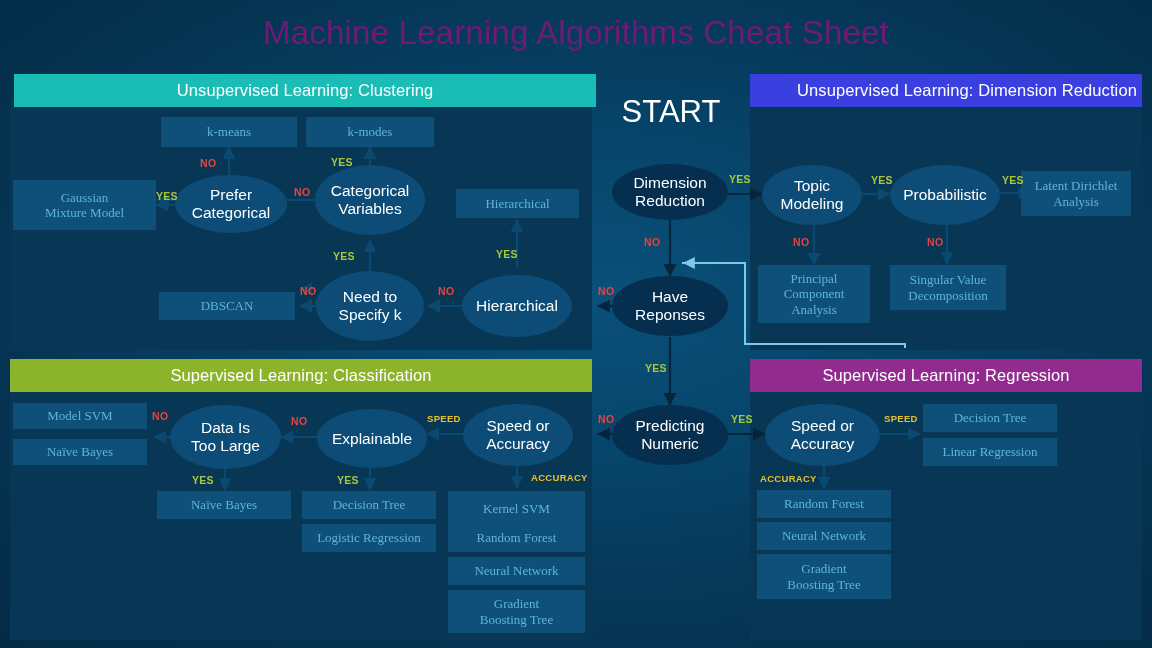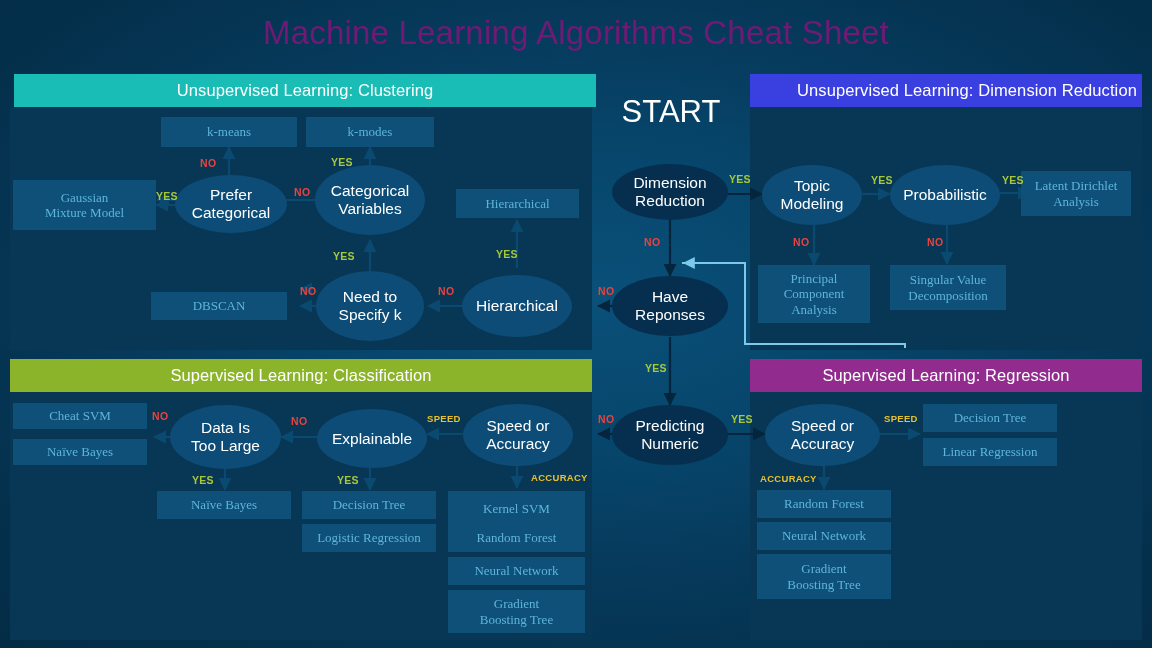--- a/index.html
+++ b/index.html
@@ -172,21 +172,21 @@
   <div class="box" style="left:306px;top:117px;width:128px;height:30px;">
       <span style="white-space:pre-line">k-modes</span>
     </div>
   <div class="box" style="left:13px;top:180px;width:143px;height:50px;">
       <span style="white-space:pre-line">Gaussian
 Mixture Model</span>
     </div>
   <div class="box" style="left:456px;top:189px;width:123px;height:29px;">
       <span style="white-space:pre-line">Hierarchical</span>
     </div>
-  <div class="box" style="left:151px;top:292px;width:136px;height:28px;">
+  <div class="box" style="left:159px;top:292px;width:136px;height:28px;">
       <span style="white-space:pre-line">DBSCAN</span>
     </div>
 
   <div class="ell" style="left:175px;top:175px;width:112px;height:58px;">
       <span style="white-space:pre-line">Prefer
 Categorical</span>
     </div>
   <div class="ell" style="left:315px;top:165px;width:110px;height:70px;">
       <span style="white-space:pre-line">Categorical
 Variables</span>
@@ -229,21 +229,21 @@
       <span style="white-space:pre-line">Singular Value
 Decomposition</span>
     </div>
 
   <div class="lbl yes" style="left:871px;top:174px;">YES</div>
   <div class="lbl no" style="left:793px;top:236px;">NO</div>
   <div class="lbl yes" style="left:1002px;top:174px;">YES</div>
   <div class="lbl no" style="left:927px;top:236px;">NO</div>
 
   <div class="box" style="left:13px;top:403px;width:134px;height:26px;">
-      <span style="white-space:pre-line">Cheat SVM</span>
+      <span style="white-space:pre-line">Model SVM</span>
     </div>
   <div class="box" style="left:13px;top:439px;width:134px;height:26px;">
       <span style="white-space:pre-line">Naïve Bayes</span>
     </div>
   <div class="box" style="left:157px;top:491px;width:134px;height:28px;">
       <span style="white-space:pre-line">Naïve Bayes</span>
     </div>
   <div class="box" style="left:302px;top:491px;width:134px;height:28px;">
       <span style="white-space:pre-line">Decision Tree</span>
     </div>

